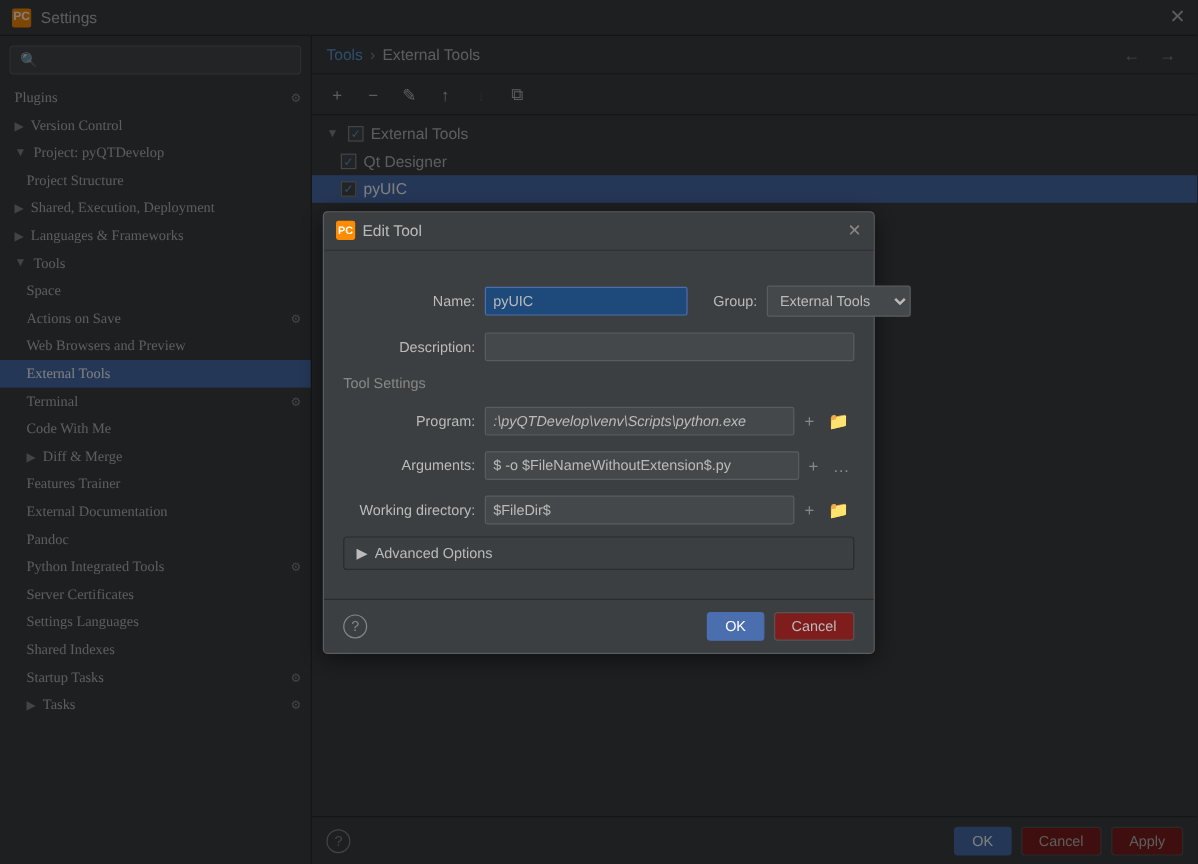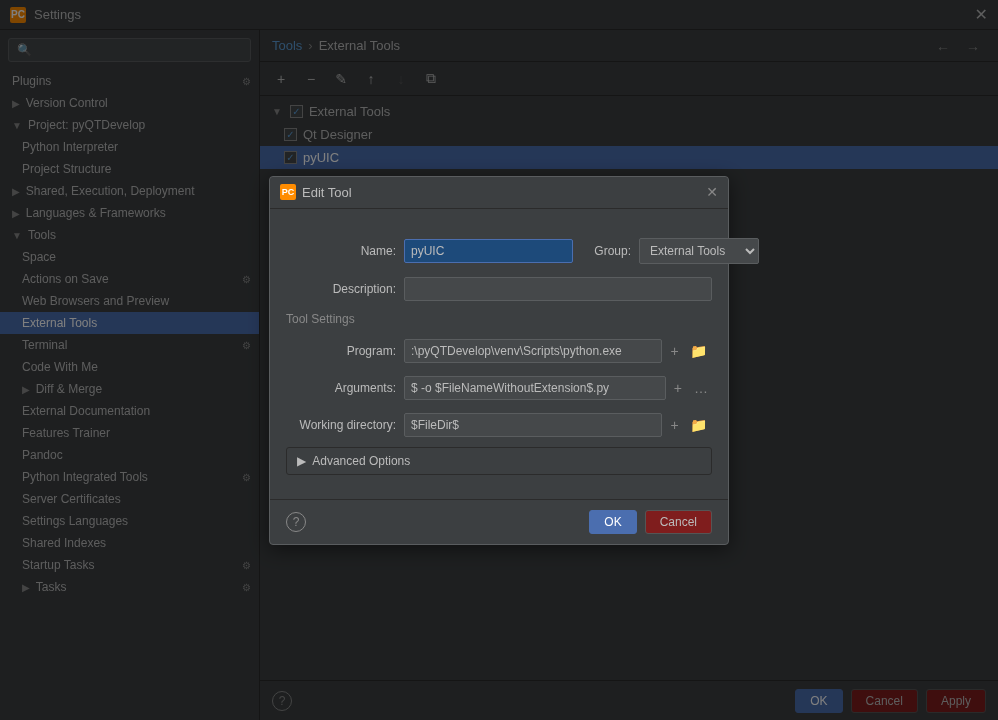--- a/index.html
+++ b/index.html
@@ -92,20 +92,21 @@
 
     .sidebar-item {
       padding: 4px 8px 4px 12px;
       cursor: pointer;
       display: flex;
       align-items: center;
       gap: 4px;
       white-space: nowrap;
       color: #bbbbbb;
       font-size: 12px;
+      font-family: Liberation Serif, serif;
     }
     .sidebar-item.selected { background: #4b6eaf; color: white; }
     .sidebar-item.level1 { padding-left: 22px; }
 
     .arrow { font-size: 10px; color: #888; margin-right: 2px; }
 
     
     .main-panel {
       flex: 1;
       display: flex;
@@ -424,23 +425,20 @@
       <div class="sidebar-item">
         <span class="arrow">▶</span>
         <span>Version Control</span>
       </div>
 
       <div class="sidebar-item">
         <span class="arrow">▼</span>
         <span>Project: pyQTDevelop</span>
       </div>
       <div class="sidebar-item level1">
-        <span>Python Interpreter</span>
-      </div>
-      <div class="sidebar-item level1">
         <span>Project Structure</span>
       </div>
 
       <div class="sidebar-item">
         <span class="arrow">▶</span>
         <span>Shared, Execution, Deployment</span>
       </div>
 
       <div class="sidebar-item">
         <span class="arrow">▶</span>
@@ -469,24 +467,24 @@
         <span style="margin-left:auto;font-size:10px;color:#888;">⚙</span>
       </div>
       <div class="sidebar-item level1">
         <span>Code With Me</span>
       </div>
       <div class="sidebar-item level1">
         <span class="arrow">▶</span>
         <span>Diff &amp; Merge</span>
       </div>
       <div class="sidebar-item level1">
+        <span>Features Trainer</span>
+      </div>
+      <div class="sidebar-item level1">
         <span>External Documentation</span>
-      </div>
-      <div class="sidebar-item level1">
-        <span>Features Trainer</span>
       </div>
       <div class="sidebar-item level1">
         <span>Pandoc</span>
       </div>
       <div class="sidebar-item level1">
         <span>Python Integrated Tools</span>
         <span style="margin-left:auto;font-size:10px;color:#888;">⚙</span>
       </div>
       <div class="sidebar-item level1">
         <span>Server Certificates</span>
@@ -584,21 +582,21 @@
         <input class="form-input" type="text" value="" style="">
       </div>
 
       <div style="margin: 10px 0 6px 0;">
         <span class="section-title">Tool Settings</span>
       </div>
 
       <div class="form-row">
         <span class="form-label">Program:</span>
         <div class="input-with-actions">
-          <input class="form-input" type="text" style="flex: 1 1 0%;" value=":\pyQTDevelop\venv\Scripts\python.exe">
+          <input class="form-input" type="text" style="flex: 1 1 0%; font-style: italic;" value=":\pyQTDevelop\venv\Scripts\python.exe">
           <button class="input-action-btn">+</button>
           <button class="input-action-btn">📁</button>
         </div>
       </div>
 
       <div class="form-row">
         <span class="form-label">Arguments:</span>
         <div class="input-with-actions">
           <input class="form-input" type="text" style="flex: 1 1 0%;" value="$ -o $FileNameWithoutExtension$.py">
           <button class="input-action-btn">+</button>

